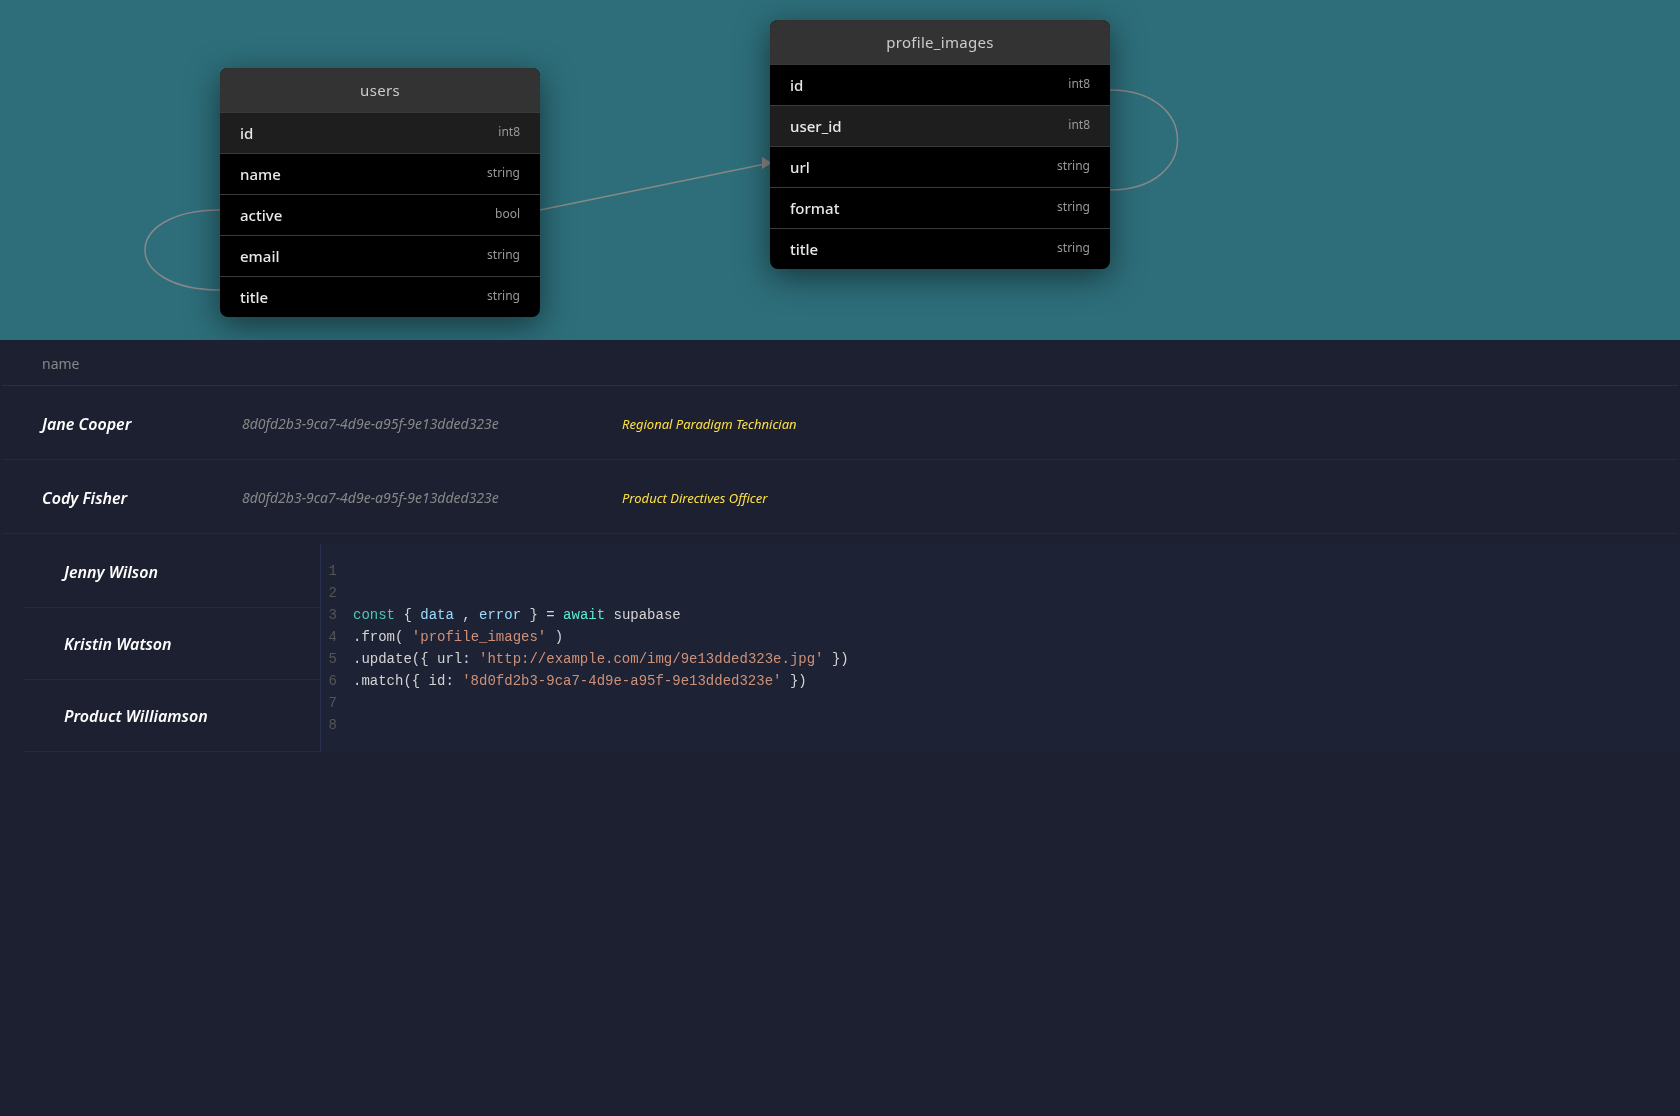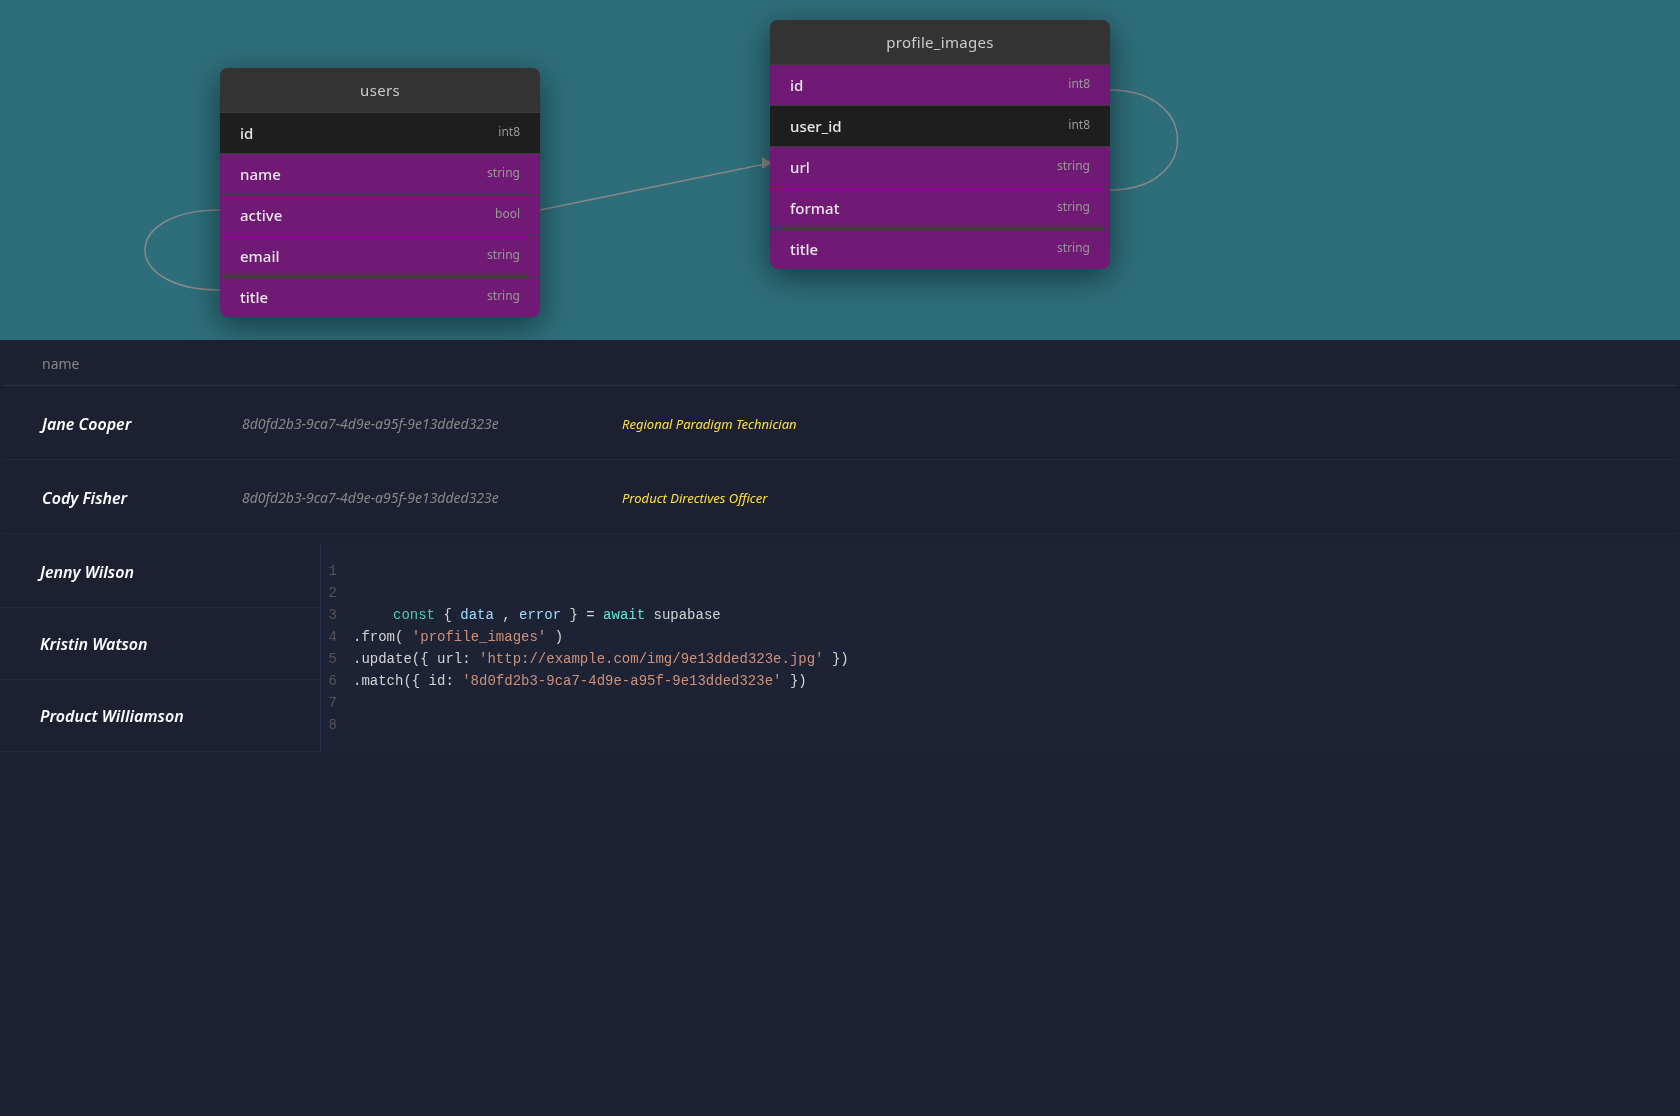--- a/index.html
+++ b/index.html
@@ -38,21 +38,21 @@
       position: absolute;
       top: 0;
       left: 0;
       right: 0;
       height: 390px;
     }
 
     
     .db-table {
       position: absolute;
-      background: #701a75;
+      background: #000000;
       border-radius: 8px;
       overflow: hidden;
       box-shadow: 0 8px 32px rgba(0,0,0,0.5);
       min-width: 320px;
     }
 
     .db-table-header {
       background: #333333;
       text-align: center;
       padding: 12px 16px;
@@ -187,21 +187,21 @@
       min-width: 32px;
       text-align: right;
       padding-right: 16px;
       user-select: none;
     }
 
     .code-line-content {
       color: #e0e0e0;
     }
 
-    .code-keyword { color: #4ec9b0; margin-left: 40px; }
+    .code-keyword { color: #4ec9b0; }
     .code-string { color: #ce9178; }
     .code-await { color: #5eead4; }
     .code-var { color: #9cdcfe; }
     .code-plain { color: #d4d4d4; }
   </style>
 </head>
 <body>
 
 <div class="bg-top"></div>
 <div class="bg-bottom"></div>
@@ -295,21 +295,21 @@
             <span class="col-name">Cody Fisher</span>
             <span class="col-id">8d0fd2b3-9ca7-4d9e-a95f-9e13dded323e</span>
             <span class="col-title">Product Directives Officer</span>
           </div>
         </td>
       </tr>
 
     </tbody>
   </table>
 
-  <div style="position:relative;">
+  <div style="position:relative;padding-left:24px;">
 
     <div class="data-table-row">
       <span class="col-name">Jenny Wilson</span>
     </div>
 
     <div class="data-table-row">
       <span class="col-name">Kristin Watson</span>
     </div>
 
     <div class="data-table-row">

